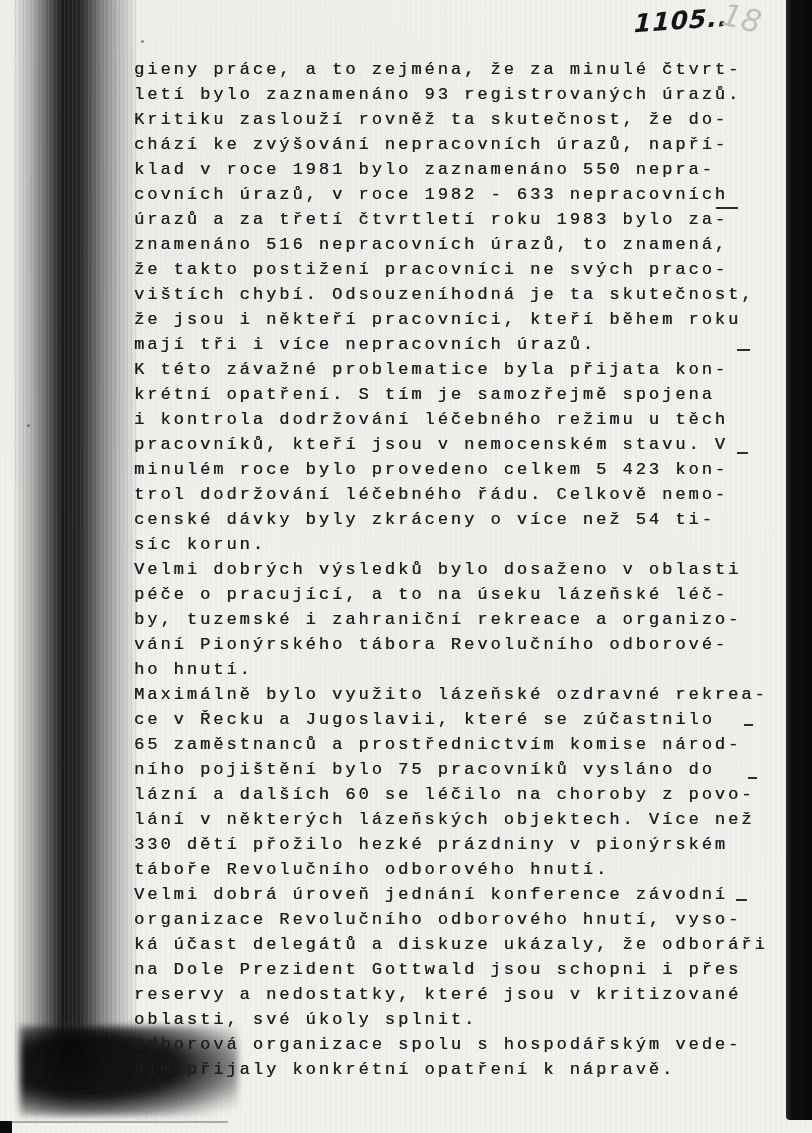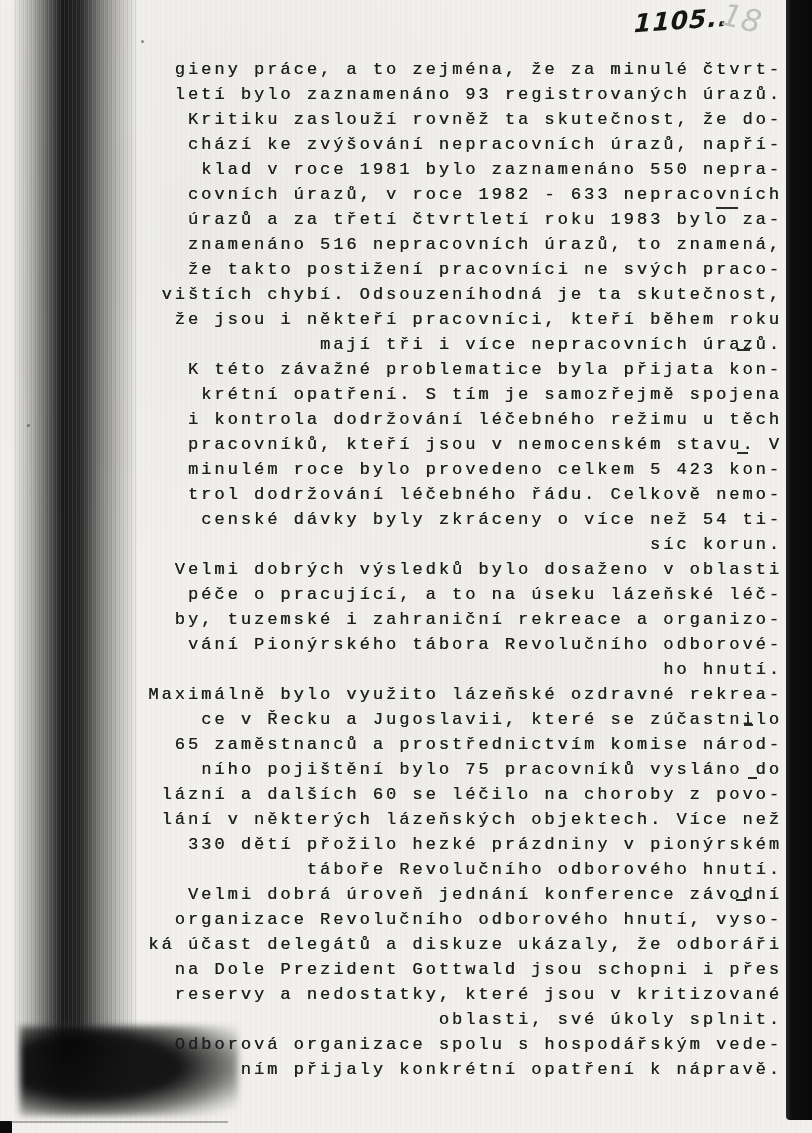--- a/index.html
+++ b/index.html
@@ -99,21 +99,21 @@
     top: 57px;
     width: 648px;
     font-family: "Liberation Mono", "DejaVu Sans Mono", monospace;
     font-size: 17px;
     line-height: 25px;
     letter-spacing: 3px;
     color: #1d1d1d;
     text-shadow: 0.4px 0.3px 0 rgba(25,25,25,0.75);
     white-space: pre;
   }
-  .textblock .line { height: 25px; text-align: right; }
+  .textblock .line { height: 25px; }
   
   .stray {
     position: absolute;
     height: 2px;
     background: #2c2c2c;
   }
   .s1 { left: 716px; top: 207px; width: 22px; }
   .s2 { left: 737px; top: 349px; width: 13px; }
   .s3 { left: 737px; top: 452px; width: 11px; }
   .s4 { left: 744px; top: 724px; width: 9px; }

